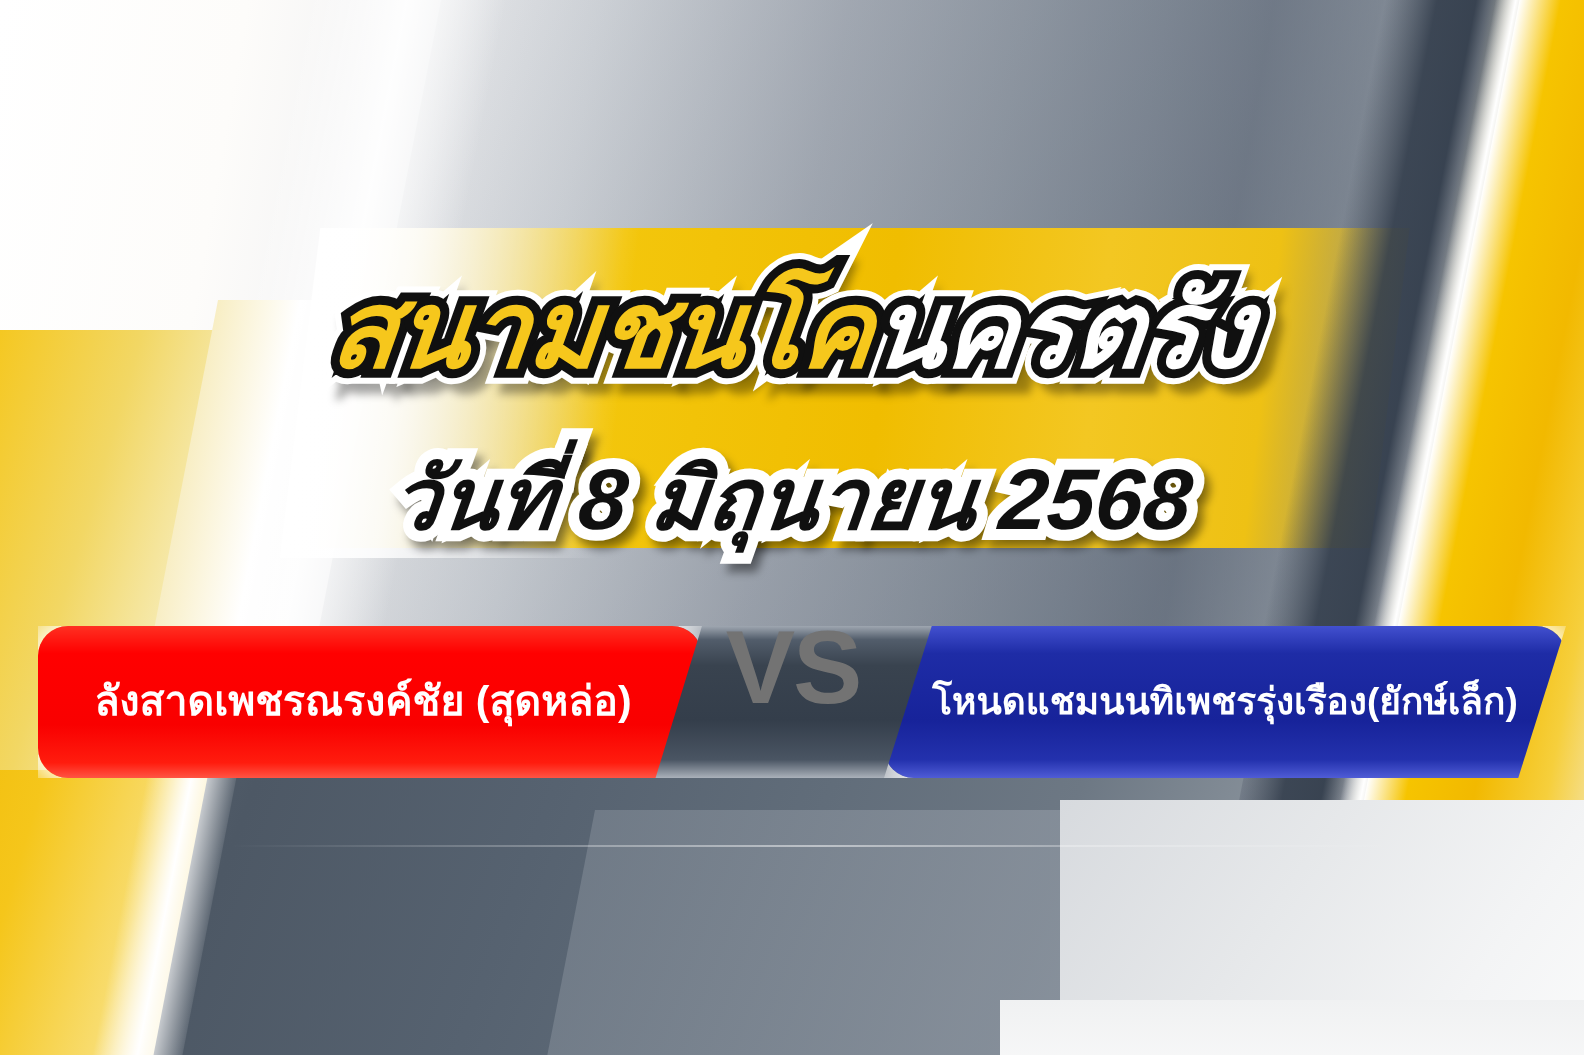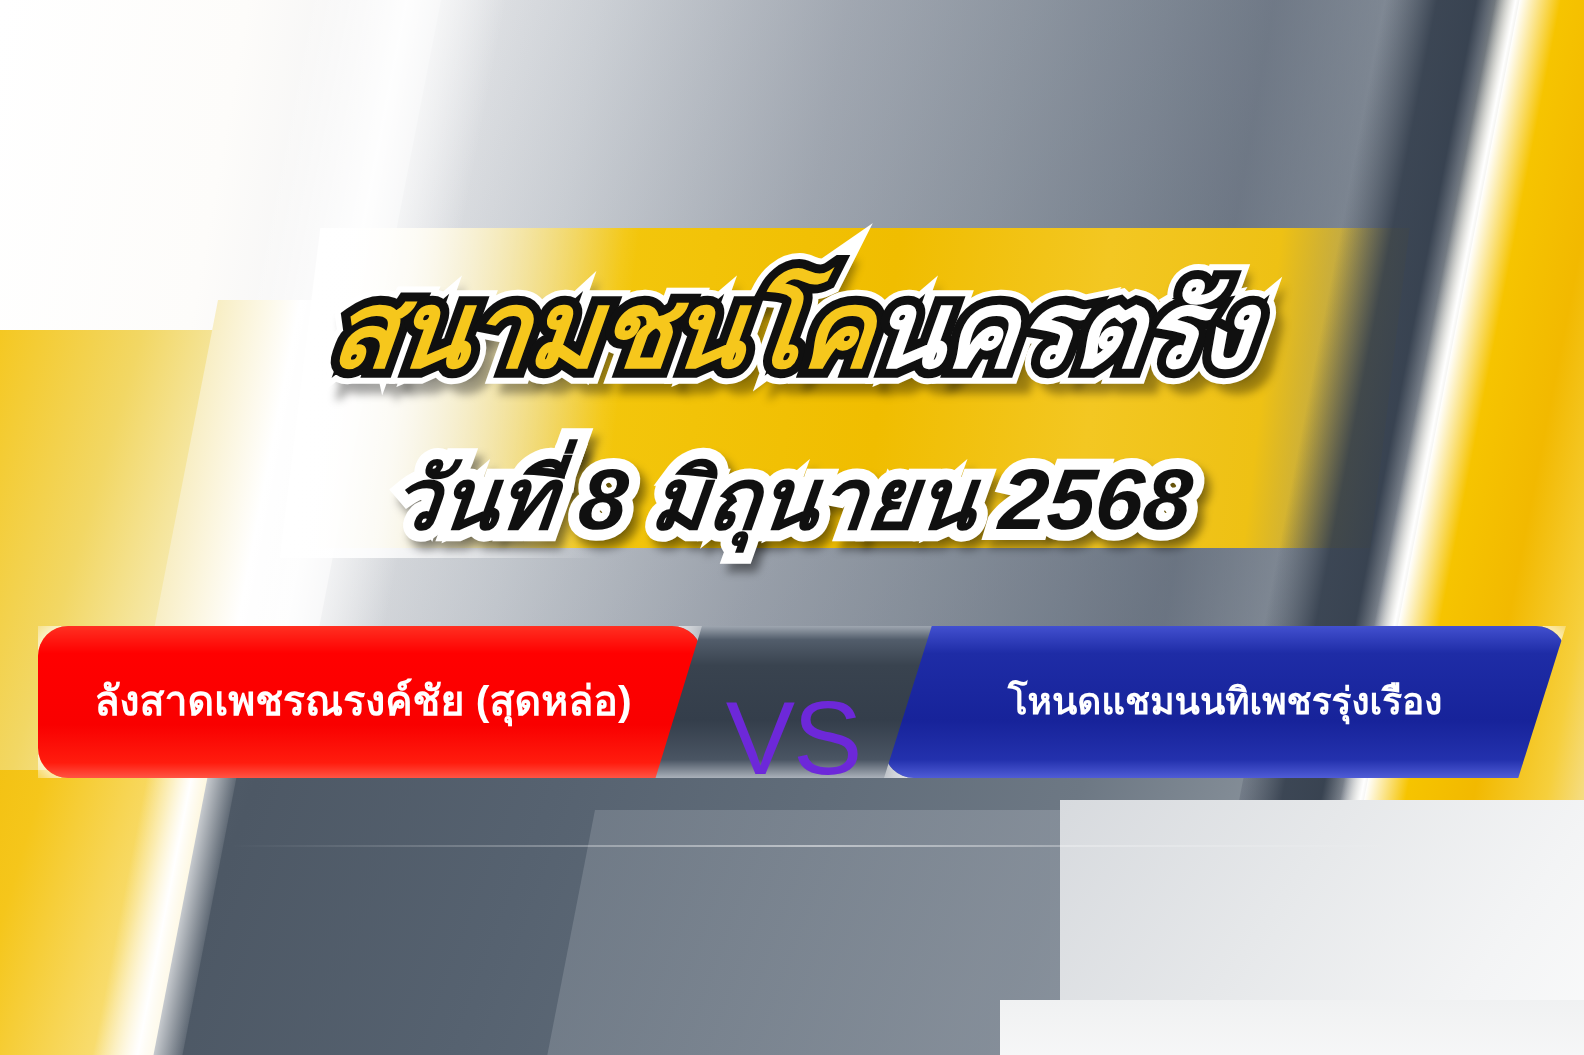--- a/index.html
+++ b/index.html
@@ -156,23 +156,23 @@
     color:rgba(0,0,0,.4);transform:skewX(-6deg) translate(7px,9px);filter:blur(4px);}
   .d-white{-webkit-text-stroke:22px #ffffff;paint-order:stroke fill;color:#ffffff;}
   .d-fill{color:#101010;}
 
   
   .vs-strip{
     position:absolute;left:648px;top:626px;width:290px;height:152px;
     background:linear-gradient(180deg,#9ea6b0 0%,#525d6b 9%,#39434f 26%,#343e4b 62%,#4a5563 88%,#aab1ba 100%);
   }
   .vs-text{
-    position:absolute;left:648px;top:662px;width:290px;height:152px;
+    position:absolute;left:648px;top:591px;width:290px;height:152px;
     display:flex;align-items:center;justify-content:center;
-    color:#6d28d9;font-size:104px;font-weight:normal;line-height:1;
+    color:#737373;font-size:104px;font-weight:bold;line-height:1;
     letter-spacing:-2px;
   }
   .rbox{
     position:absolute;left:38px;top:626px;width:664px;height:152px;
     border-radius:30px;
     background:linear-gradient(180deg,#ff3022 0%,#ff0000 18%,#f90000 65%,#ff1c0e 90%,#ff5444 100%);
     -webkit-clip-path:polygon(0% 0%,100% 0%,93% 100%,0% 100%);
     clip-path:polygon(0% 0%,100% 0%,93% 100%,0% 100%);
     box-shadow:0 0 26px 9px rgba(255,255,255,.9);
   }
@@ -239,15 +239,16 @@
   <div class="vs-strip"></div>
 
   <div class="rbox"></div>
   <div class="rlabel">ลังสาดเพชรณรงค์ชัย (สุดหล่อ)</div>
 
   <div class="vs-text">VS</div>
 
   <div class="bbox"></div>
   <div class="blabel">
     <span>โหนดแชมนนทิเพชรรุ่งเรือง</span>
+    <span>(ยักษ์เล็ก)</span>
   </div>
 
 </div>
 
 </body></html>

